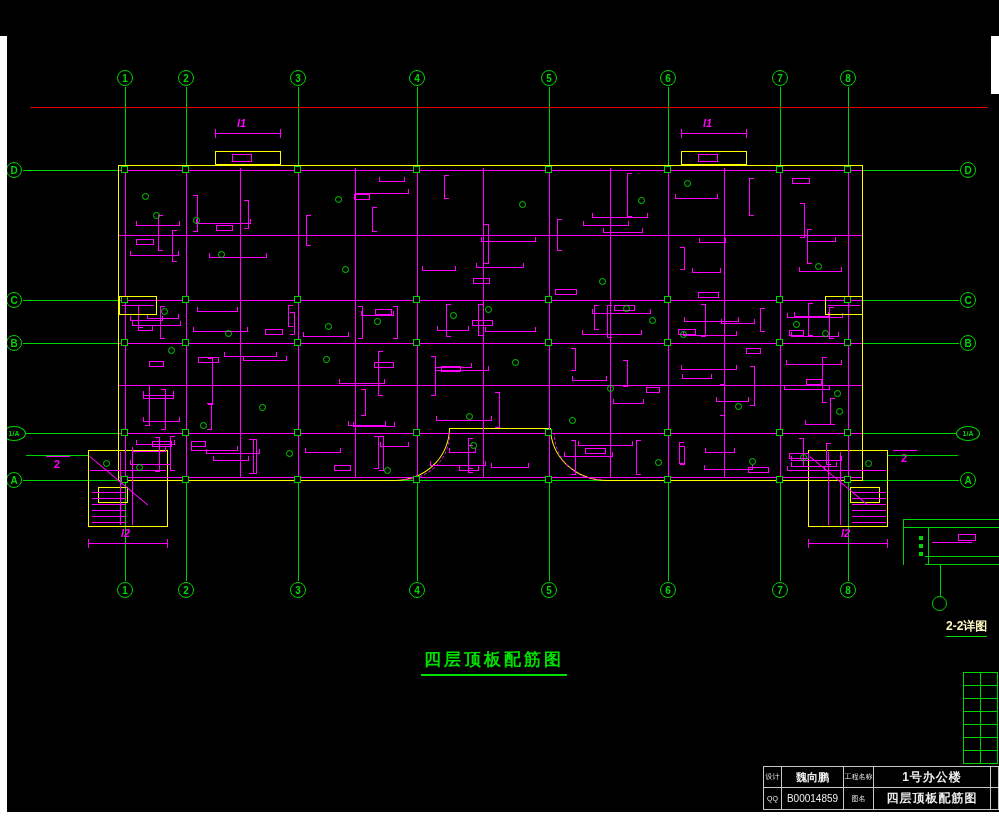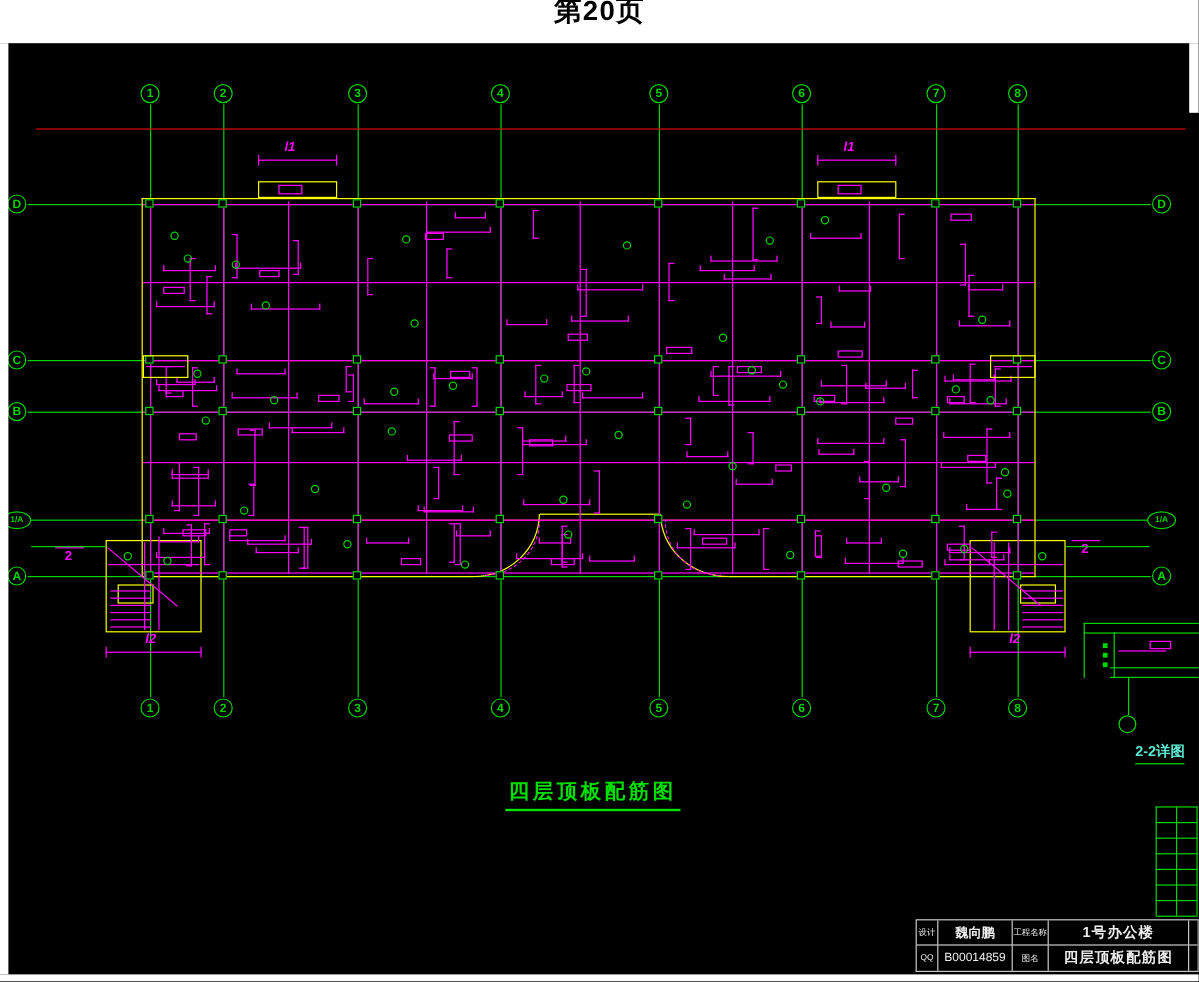--- a/index.html
+++ b/index.html
@@ -3,21 +3,21 @@
 <meta charset="utf-8">
 <style>
   *{box-sizing:border-box;margin:0;padding:0;}
   body{background:#222;font-family:"Liberation Sans","DejaVu Sans",sans-serif;}
   #canvas{position:relative;width:999px;height:818px;background:#000;overflow:hidden;}
   #draw{position:absolute;left:0;top:0;width:999px;height:818px;z-index:1;}
   .topbar{position:absolute;left:0;top:0;width:999px;height:36px;background:#ffffff;z-index:5;overflow:hidden;display:flex;justify-content:center;}
   .pagenum{font-size:23px;font-weight:bold;color:#000;margin-top:-6px;letter-spacing:1px;}
   .edge{position:absolute;background:#ffffff;z-index:4;}
   .plan-title{position:absolute;left:421px;top:648px;color:#00e000;font-size:17px;font-weight:bold;letter-spacing:3px;border-bottom:2px solid #00e000;padding:0 3px 3px 3px;z-index:3;white-space:nowrap;}
-  .detail-title{position:absolute;left:946px;top:618px;color:#5eead4;font-size:12px;font-weight:bold;border-bottom:1px solid #00e000;padding-bottom:1px;z-index:3;white-space:nowrap;}
+  .detail-title{position:absolute;left:946px;top:618px;color:#fef9c3;font-size:12px;font-weight:bold;border-bottom:1px solid #00e000;padding-bottom:1px;z-index:3;white-space:nowrap;}
   .tblock{position:absolute;left:763px;top:766px;width:236px;height:44px;display:grid;grid-template-columns:18px 62px 30px 117px 1fr;grid-auto-rows:21px;border:1px solid #c8c8c8;background:#000;z-index:6;}
   .tcell{border-right:1px solid #c8c8c8;border-bottom:1px solid #c8c8c8;display:flex;align-items:center;justify-content:center;color:#ededed;overflow:hidden;white-space:nowrap;}
   .tcell:nth-child(5n){border-right:none;}
   .tcell:nth-child(n+6){border-bottom:none;}
   .s7{font-size:7px;}
   .s10{font-size:10px;}
   .b11{font-size:11px;font-weight:bold;}
   .b12{font-size:12px;font-weight:bold;letter-spacing:1px;}
 </style>
 </head>
@@ -408,23 +408,20 @@
       <div style="position: absolute; left: 963px; top: 672px; width: 35px; height: 1px; background: rgb(0, 212, 0);"></div>
       <div style="position: absolute; left: 963px; top: 685px; width: 35px; height: 1px; background: rgb(0, 212, 0);"></div>
       <div style="position: absolute; left: 963px; top: 698px; width: 35px; height: 1px; background: rgb(0, 212, 0);"></div>
       <div style="position: absolute; left: 963px; top: 711px; width: 35px; height: 1px; background: rgb(0, 212, 0);"></div>
       <div style="position: absolute; left: 963px; top: 724px; width: 35px; height: 1px; background: rgb(0, 212, 0);"></div>
       <div style="position: absolute; left: 963px; top: 737px; width: 35px; height: 1px; background: rgb(0, 212, 0);"></div>
       <div style="position: absolute; left: 963px; top: 750px; width: 35px; height: 1px; background: rgb(0, 212, 0);"></div>
       <div style="position: absolute; left: 963px; top: 763px; width: 35px; height: 1px; background: rgb(0, 212, 0);"></div>
     </div>
 
-  <div class="topbar">
-    <span class="pagenum">第20页</span>
-  </div>
 
   <div class="edge" style="left:0;top:36px;width:7px;height:776px;"></div>
   <div class="edge" style="left:0;top:812px;width:999px;height:6px;"></div>
   <div class="edge" style="left:991px;top:36px;width:8px;height:58px;"></div>
 
   <div class="plan-title">四层顶板配筋图</div>
   <div class="detail-title">2-2详图</div>
 
   <div class="tblock">
     <div class="tcell s7">设计</div>

